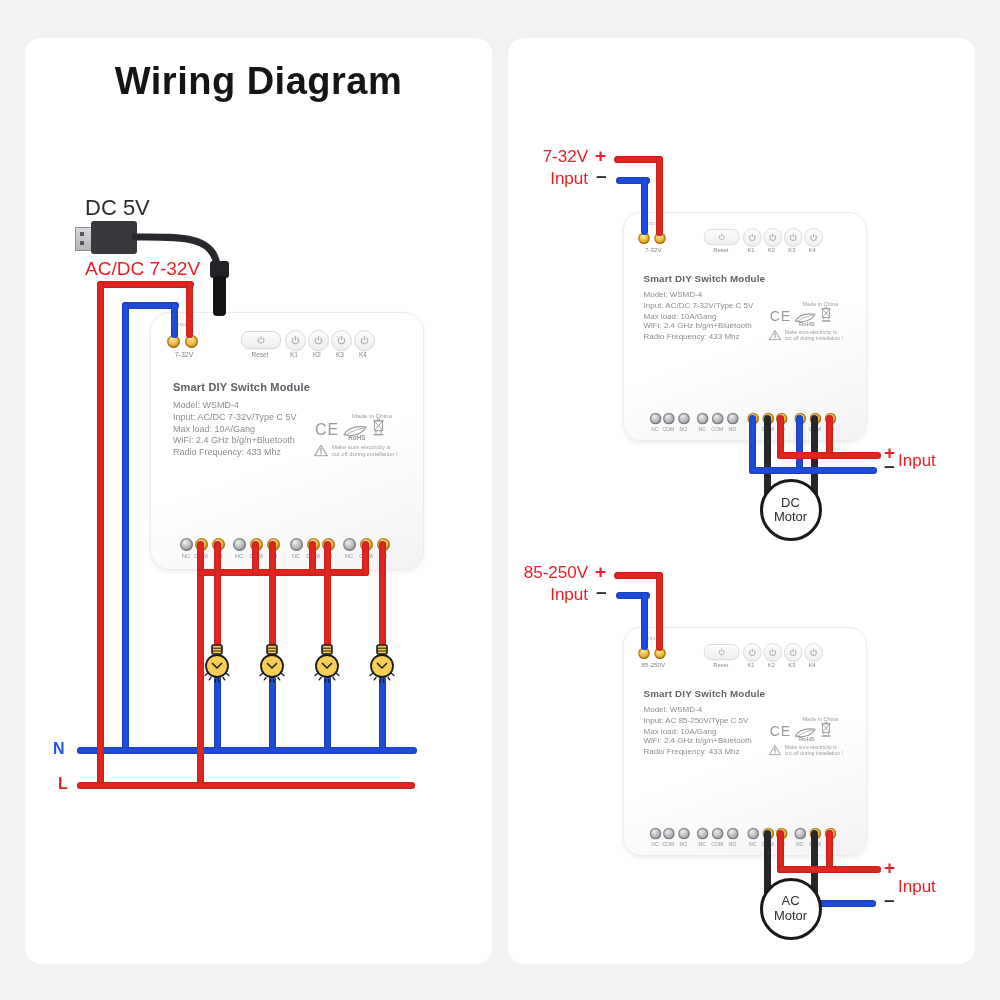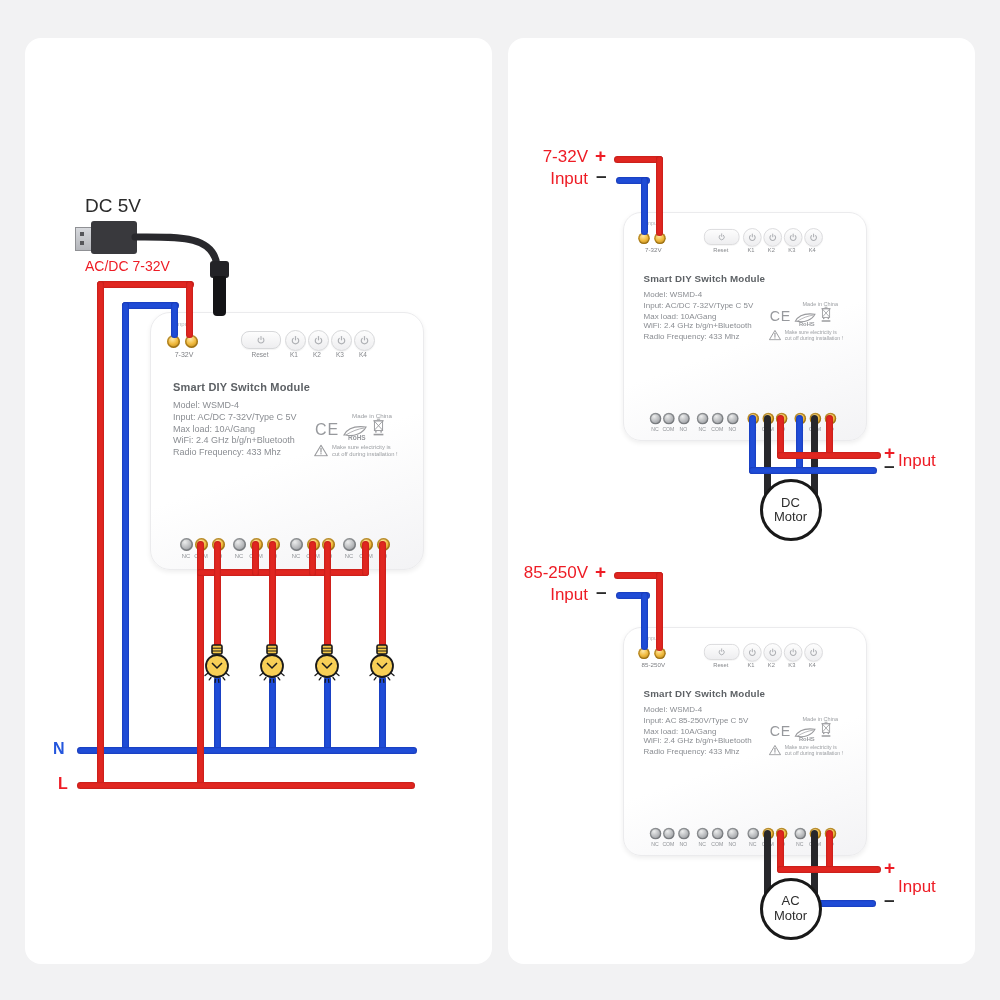--- a/index.html
+++ b/index.html
@@ -90,34 +90,35 @@
     </symbol>
     <symbol id="warn" viewBox="0 0 20 18">
       <path d="M10 1.5 L19 16.5 H1 Z" fill="none" stroke="#9a9b9e" stroke-width="1.6" stroke-linejoin="round"></path>
       <path d="M10 6v5.2" stroke="#9a9b9e" stroke-width="1.8" stroke-linecap="round"></path>
       <circle cx="10" cy="13.6" r="1" fill="#9a9b9e"></circle>
     </symbol>
   </defs>
 </svg>
 
 <div class="card" style="left:25px"></div>
-
-<span class="lbl dark" style="left:85px;top:195px;font-size:19px">DC 5V</span>
+<div class="title" style="left:25px">Wiring Diagram</div>
+
+<span class="lbl dark" style="left:85px;top:195px;font-size:22px">DC 5V</span>
 <div class="usb-metal">
   <span class="usb-pin" style="left:4px;top:4px"></span>
       <span class="usb-pin" style="left:4px;top:13px"></span>
 </div>
 <div class="usb-body"></div>
 <svg class="usb-cable" viewBox="0 0 100 60">
   <path d="M5 12 C48 12 83 10 87 40" stroke="#29292d" stroke-width="7" fill="none" stroke-linecap="round"></path>
 </svg>
 <div class="plug-boot"></div>
 <div class="plug-body"></div>
 
-<span class="lbl red" style="left:85px;top:258px;font-size:14px">AC/DC 7-32V</span>
+<span class="lbl red" style="left:85px;top:258px;font-size:19px">AC/DC 7-32V</span>
 
 <div class="wire wb" style="left:121.5px;top:302px;width:57px;height:7px"></div>
 <div class="wire wb" style="left:121.5px;top:302px;width:7px;height:452px"></div>
 <div class="wire wb" style="left:171px;top:302px;width:7px;height:36px"></div>
 <div class="wire wb" style="left:213.5px;top:676px;width:7px;height:78px"></div>
 <div class="wire wb" style="left:268.5px;top:676px;width:7px;height:78px"></div>
 <div class="wire wb" style="left:323.5px;top:676px;width:7px;height:78px"></div>
 <div class="wire wb" style="left:378.5px;top:676px;width:7px;height:78px"></div>
 <div class="wire wb" style="left:77px;top:746.5px;width:340px;height:7px"></div>
 

